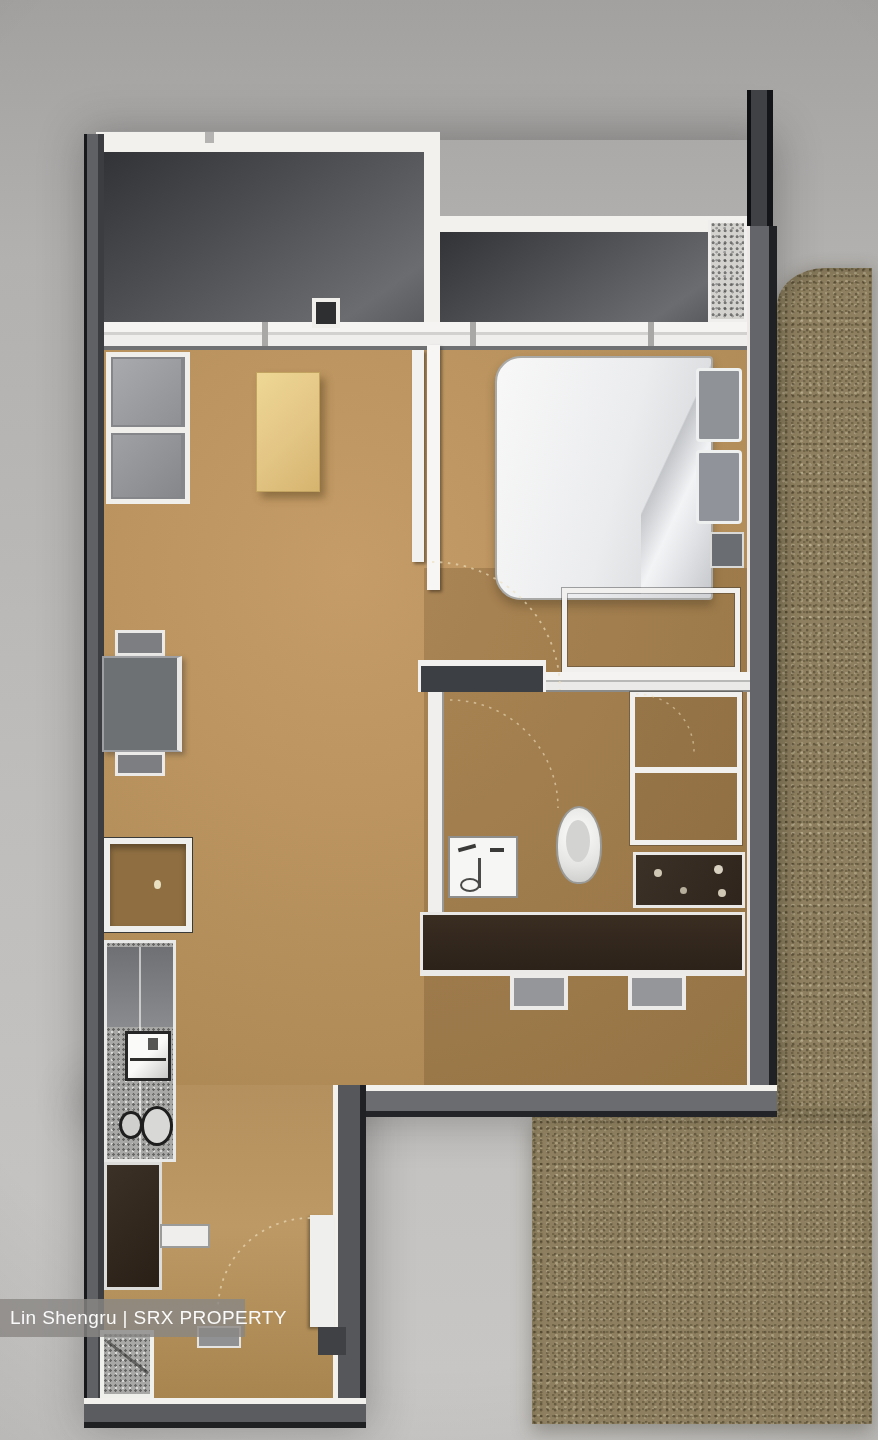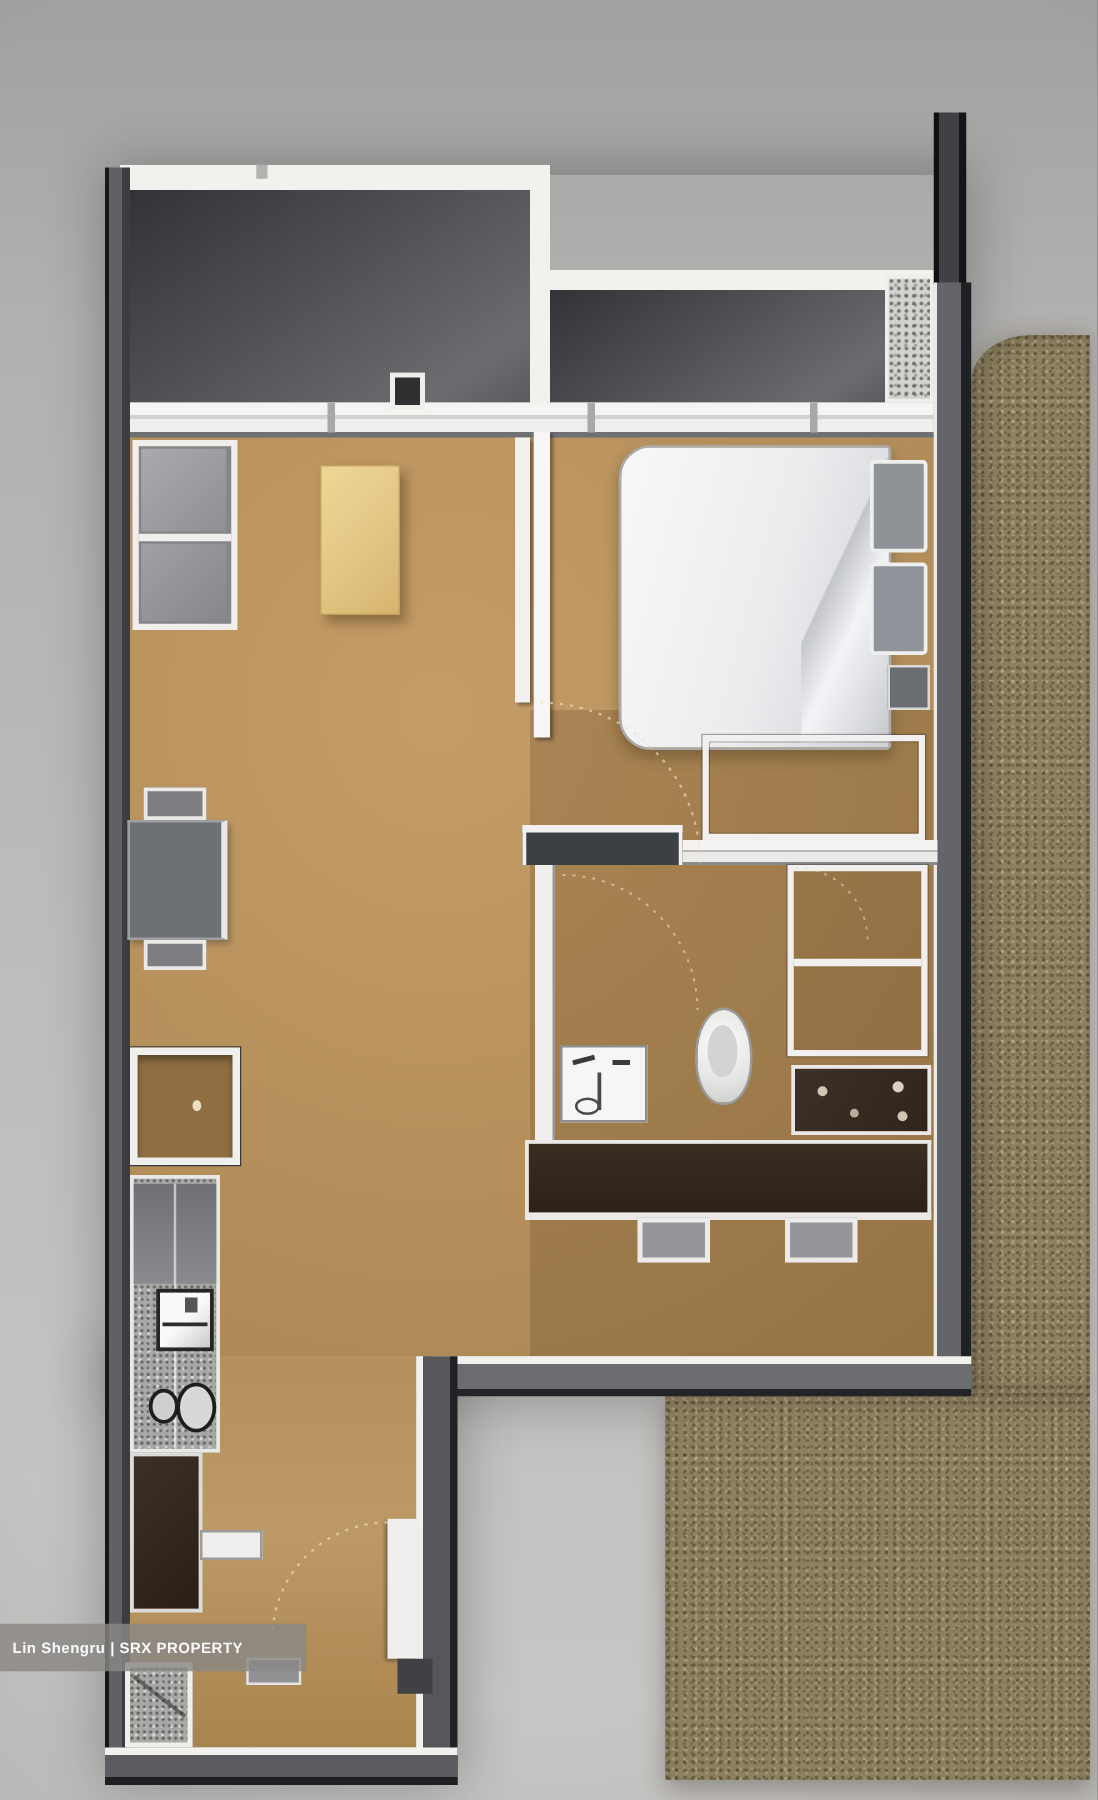--- a/index.html
+++ b/index.html
@@ -32,21 +32,21 @@
     background-size:6px 6px,8px 8px;}
   
   .floor{background:radial-gradient(130% 120% at 38% 30%, #c59c67 0%, var(--floor,#b18c58) 55%, #9d7c49 100%);}
   .floor-corr{background:linear-gradient(180deg,#b3905d 0%,#bb9663 45%,#a98throw 100%);
     background:linear-gradient(180deg,#b3905d 0%,#bd9965 45%,#a8854f 100%);}
   
   .wall-white{background:var(--wall_white,#f2f1ee);}
   .void-room{background:linear-gradient(145deg,#323336 0%,#4c4d50 40%,#6b6c70 85%,#5a5b5e 100%);}
   #wm{left:0;top:1299px;width:245px;height:38px;background:rgba(138,136,133,0.82);
       display:flex;align-items:center;padding-left:10px;box-sizing:border-box;}
-  #wm span{color:#fafafa;font-size:12px;letter-spacing:0.4px;white-space:nowrap;font-weight:bold;}
+  #wm span{color:#fafafa;font-size:19px;letter-spacing:0.4px;white-space:nowrap;}
 </style>
 </head>
 <body>
 
 <div id="canvas">
 
   <div class="abs vignette"></div>
 
   <div class="abs unit-shadow" style="left:92px;top:140px;width:676px;height:972px;"></div>
   <div class="abs unit-shadow" style="left:92px;top:1090px;width:268px;height:330px;"></div>

